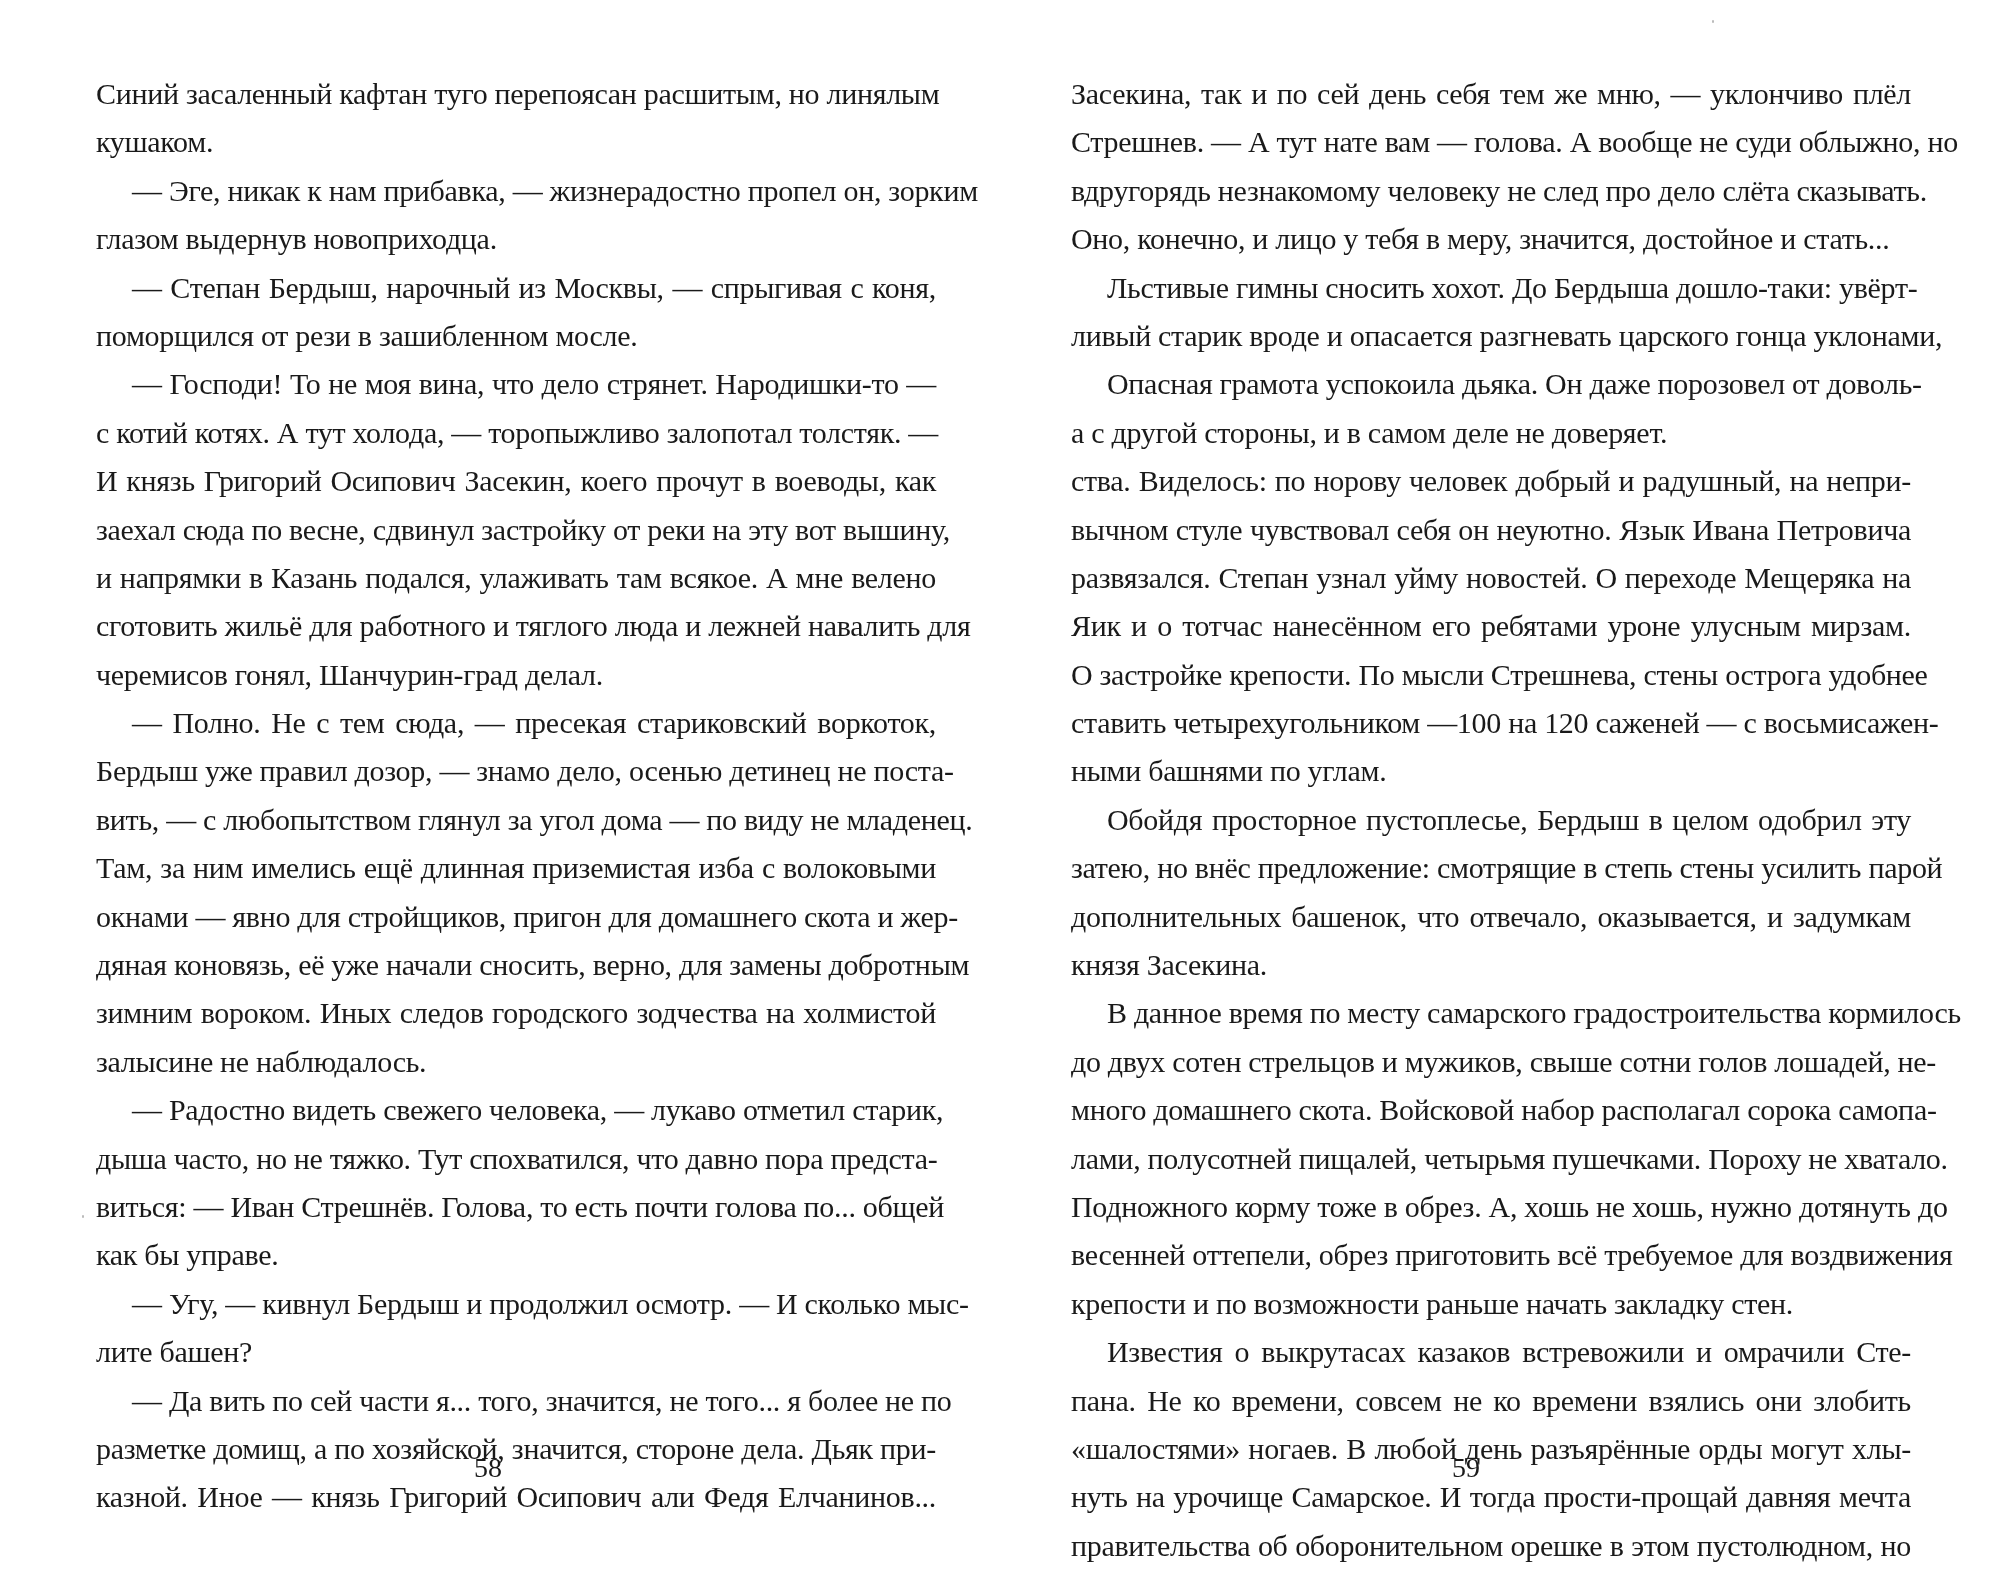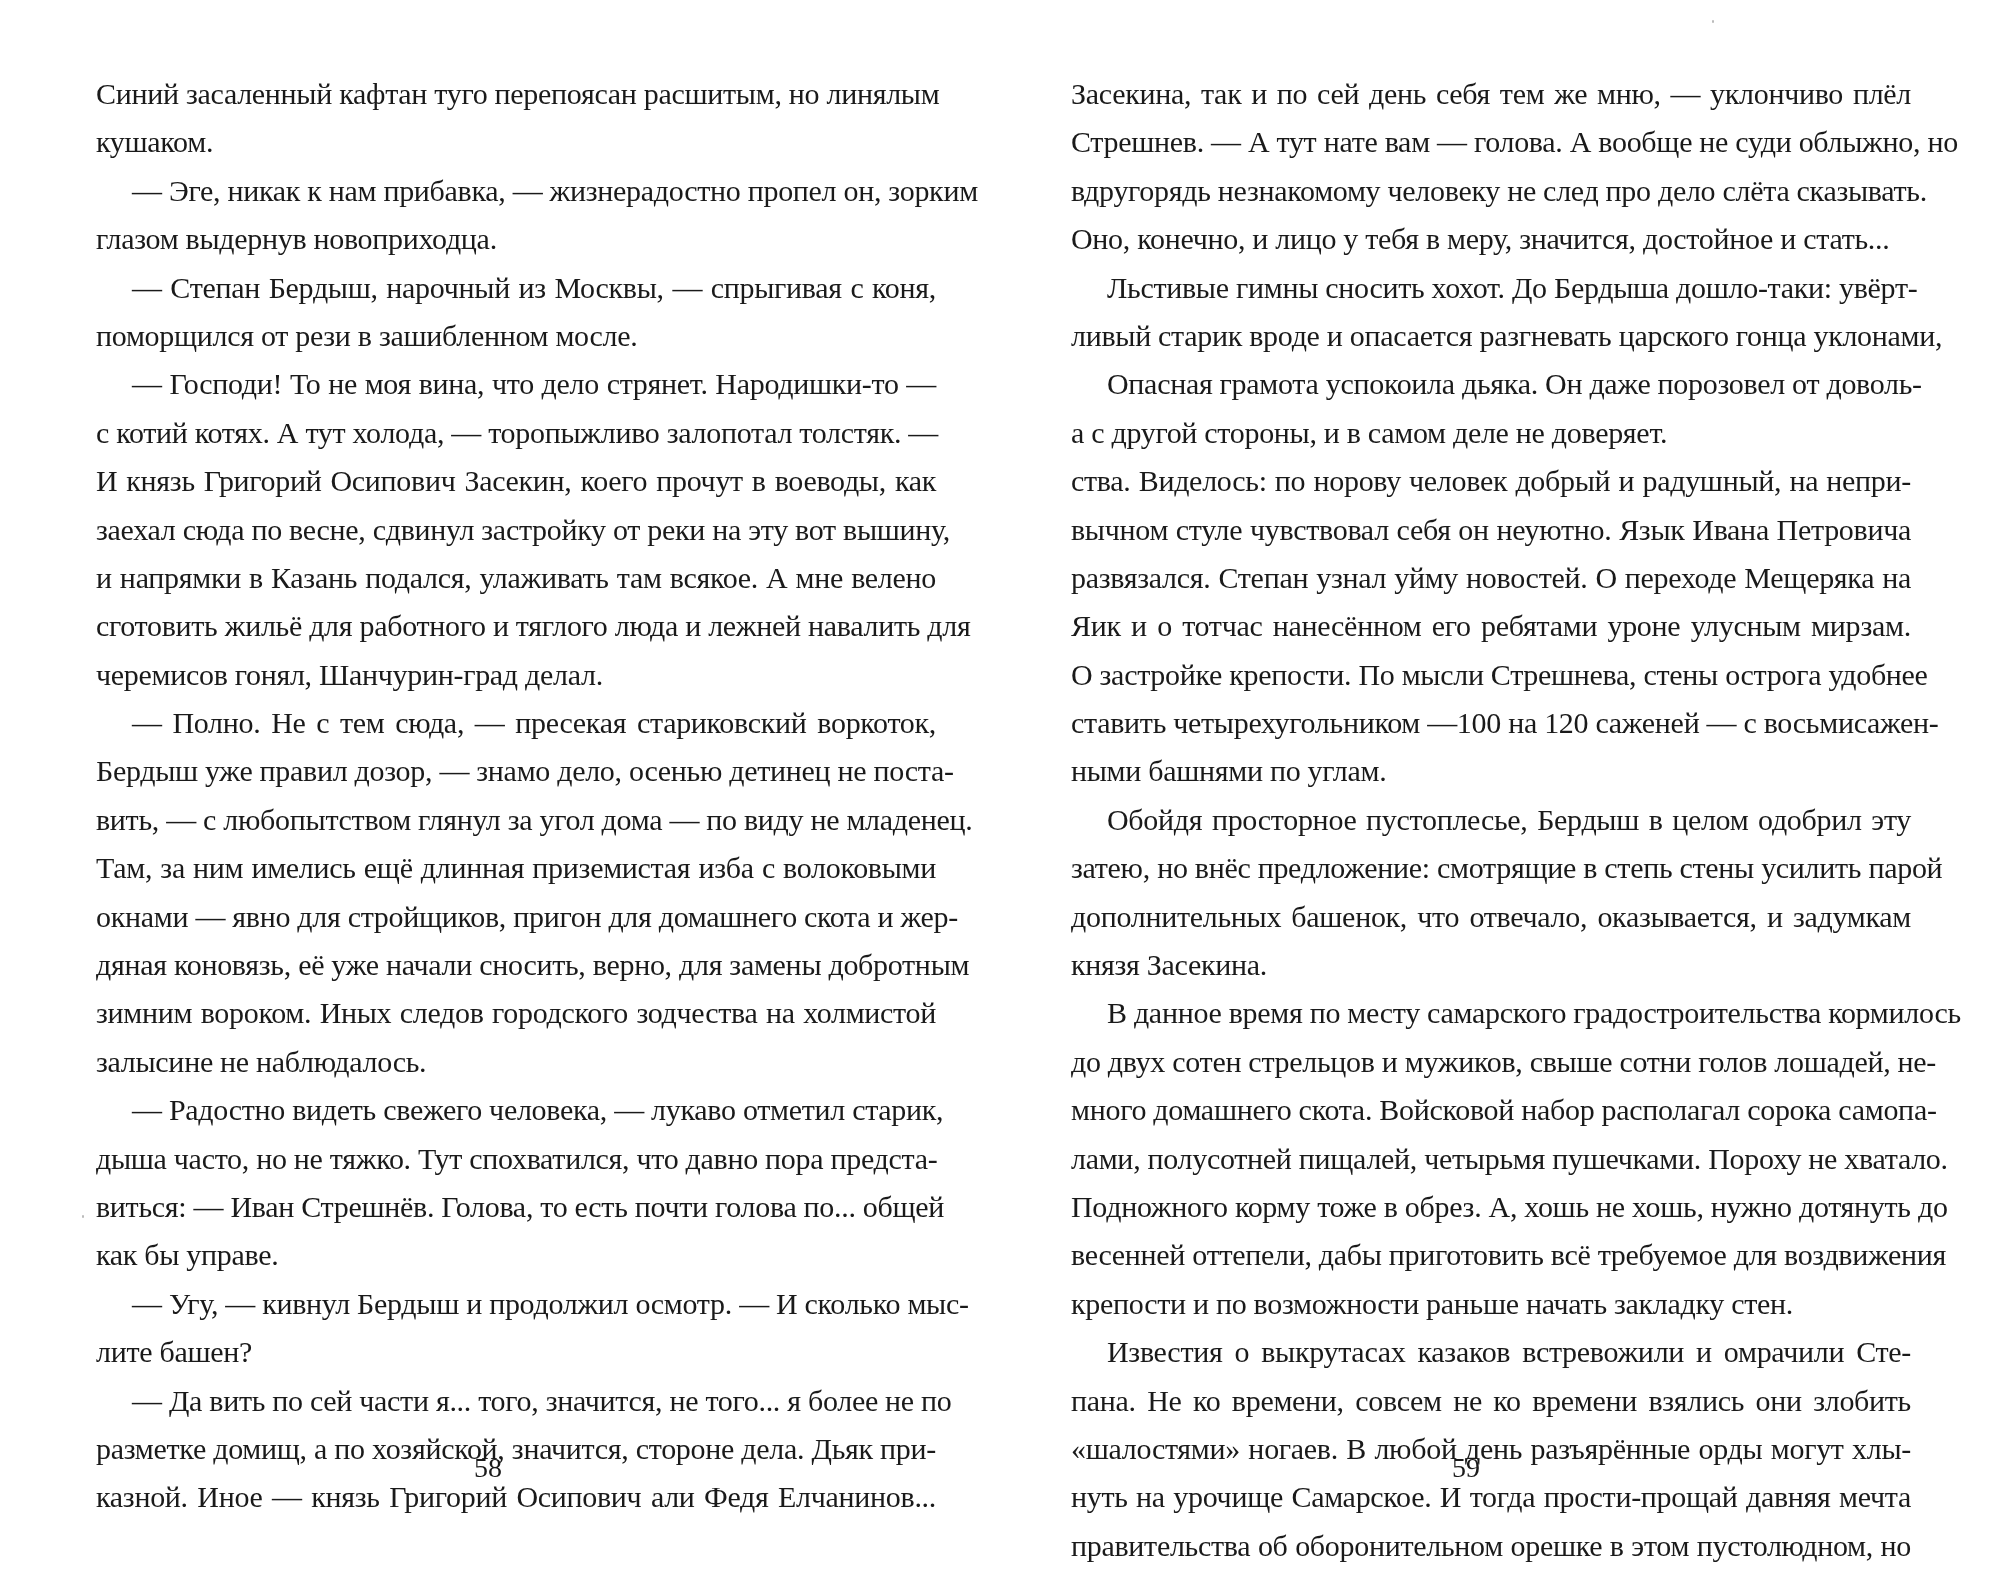--- a/index.html
+++ b/index.html
@@ -95,21 +95,21 @@
     <div class="line last">ными башнями по углам.</div>
     <div class="line indent">Обойдя просторное пустоплесье, Бердыш в целом одобрил эту</div>
     <div class="line">затею, но внёс предложение: смотрящие в степь стены усилить парой</div>
     <div class="line">дополнительных башенок, что отвечало, оказывается, и задумкам</div>
     <div class="line last">князя Засекина.</div>
     <div class="line indent">В данное время по месту самарского градостроительства кормилось</div>
     <div class="line">до двух сотен стрельцов и мужиков, свыше сотни голов лошадей, не-</div>
     <div class="line">много домашнего скота. Войсковой набор располагал сорока самопа-</div>
     <div class="line">лами, полусотней пищалей, четырьмя пушечками. Пороху не хватало.</div>
     <div class="line">Подножного корму тоже в обрез. А, хошь не хошь, нужно дотянуть до</div>
-    <div class="line">весенней оттепели, дабы приготовить всё требуемое для воздвижения</div>
+    <div class="line">весенней оттепели, обрез приготовить всё требуемое для воздвижения</div>
     <div class="line last">крепости и по возможности раньше начать закладку стен.</div>
     <div class="line indent">Известия о выкрутасах казаков встревожили и омрачили Сте-</div>
     <div class="line">пана. Не ко времени, совсем не ко времени взялись они злобить</div>
     <div class="line">«шалостями» ногаев. В любой день разъярённые орды могут хлы-</div>
     <div class="line">нуть на урочище Самарское. И тогда прости-прощай давняя мечта</div>
     <div class="line">правительства об оборонительном орешке в этом пустолюдном, но</div>
     <div class="line last">бесподобном месте.</div>
   </div>
 
 <div class="pagenum left">58</div>

